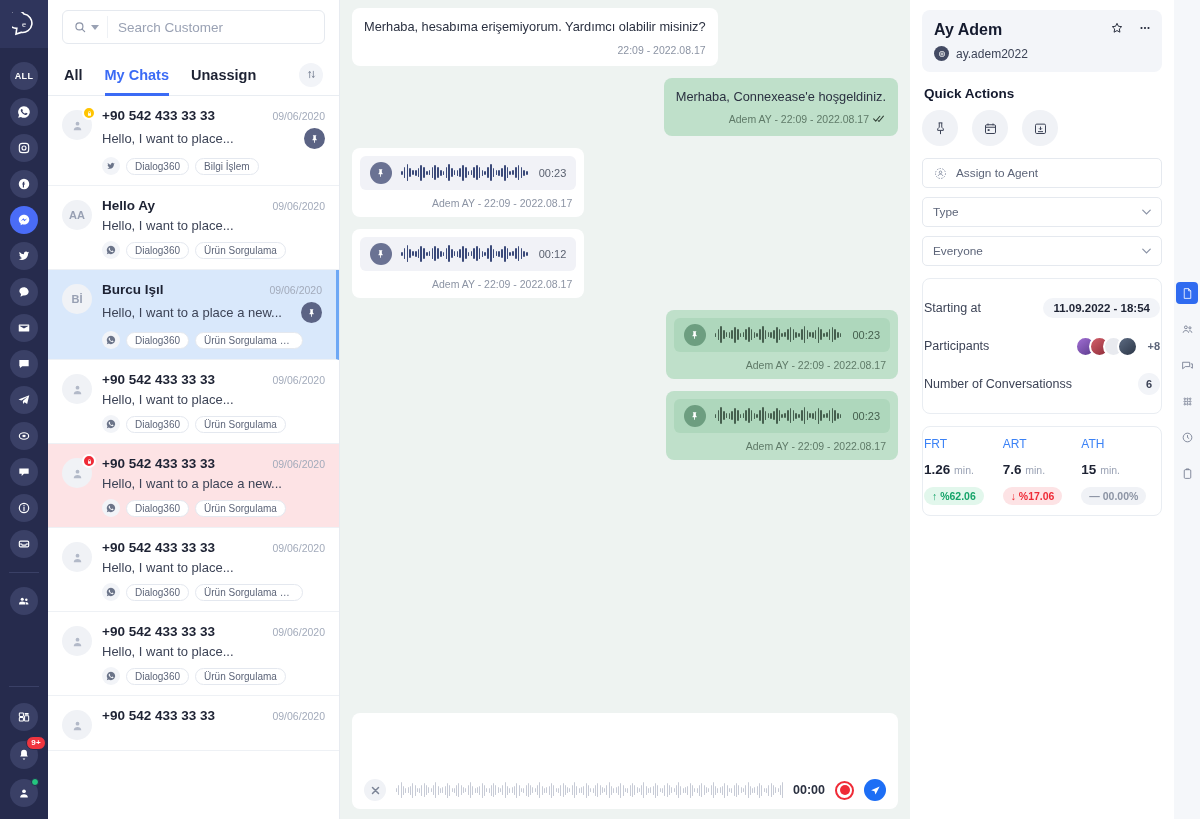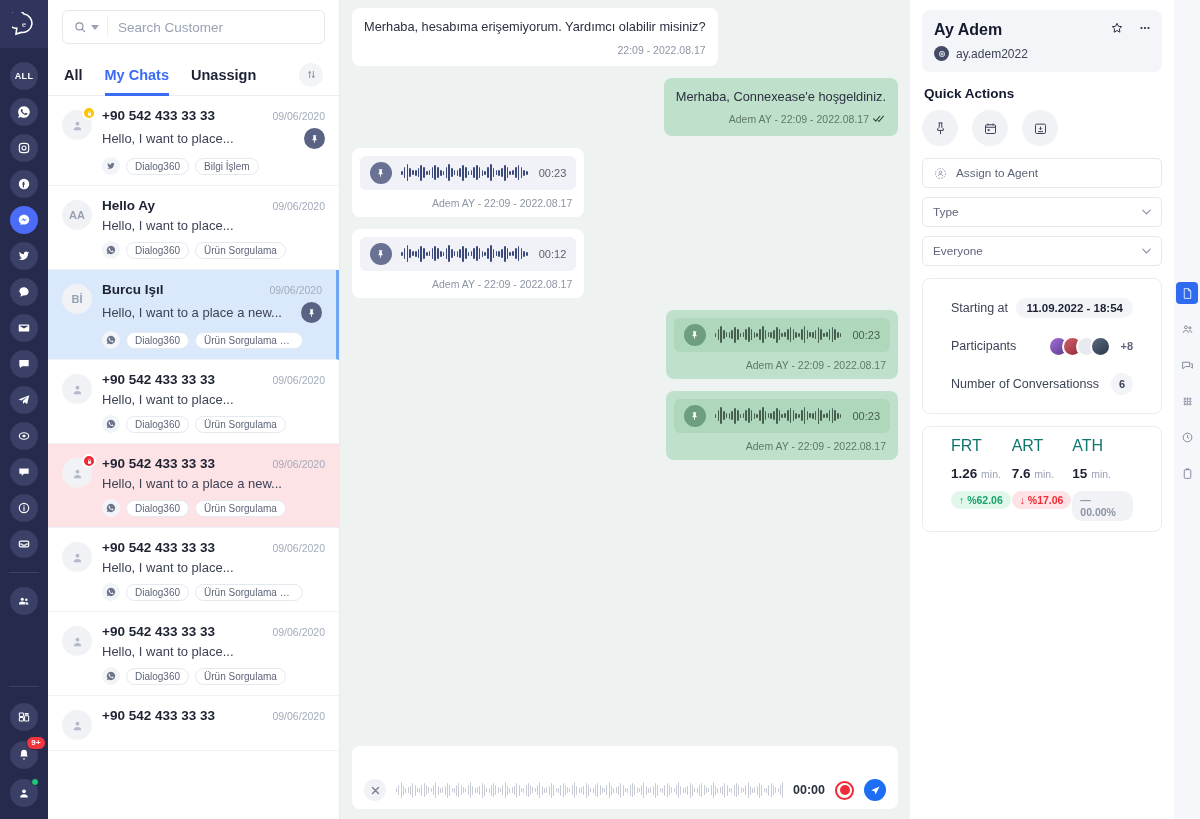--- a/index.html
+++ b/index.html
@@ -117,21 +117,21 @@
   .voice.out .v-play { background: #6d9e80; }
   .v-play svg { width: 10px; height: 10px; fill: #fff; }
   .wave { display: flex; align-items: center; gap: 1.2px; height: 16px; }
   .wave i { display: block; width: 1.6px; border-radius: 1px; background: #3b4a7a; }
   .voice.out .wave i { background: #46604f; }
   .v-time { font-size: 11px; color: #5a6170; margin-left: 2px; }
   .voice.out .v-time { color: #46604f; }
   .voice-meta { font-size: 10.5px; color: #8c94a4; text-align: right; margin-top: 7px; padding-right: 4px; }
   .voice.out .voice-meta { color: #5f7a68; }
 
-  .composer { background: #fff; border-radius: 8px; height: 63px; margin-top: 10px; padding: 8px 12px;
+  .composer { background: #fff; border-radius: 8px; height: 96px; margin-top: 10px; padding: 8px 12px;
               display: flex; flex-direction: column; justify-content: flex-end; }
   .comp-row { display: flex; align-items: center; gap: 10px; }
   .comp-x { width: 22px; height: 22px; border-radius: 50%; background: #f0f2f6; display: flex; align-items: center; justify-content: center; cursor: pointer; }
   .comp-x svg { width: 9px; height: 9px; stroke: #7c8496; stroke-width: 2; }
   .comp-wave { display: flex; align-items: center; gap: 1.3px; flex: 1; height: 18px; overflow: hidden; }
   .comp-wave i { display: block; width: 1.6px; border-radius: 1px; background: #c7cbd6; }
   .comp-time { font-size: 12.5px; color: #2a3040; font-weight: 600; }
   .rec { width: 19px; height: 19px; border-radius: 50%; border: 2px solid #ef2b37; display: flex; align-items: center; justify-content: center; cursor: pointer; }
   .rec span { width: 10px; height: 10px; border-radius: 50%; background: #ef2b37; display: block; }
   .send { width: 22px; height: 22px; border-radius: 50%; background: #1d6ef5; display: flex; align-items: center; justify-content: center; cursor: pointer; }
@@ -149,35 +149,35 @@
   .card-actions { position: absolute; right: 10px; top: 11px; display: flex; gap: 14px; align-items: center; }
   .card-actions svg { width: 14px; height: 14px; cursor: pointer; }
   .sec-title { font-size: 13.5px; font-weight: 700; color: #141a2e; margin: 14px 0 9px 2px; }
   .qa-row { display: flex; gap: 14px; margin-bottom: 12px; }
   .qa-btn { width: 36px; height: 36px; border-radius: 50%; background: #f0f2f6; display: flex; align-items: center; justify-content: center; cursor: pointer; }
   .qa-btn svg { width: 15px; height: 15px; fill: none; stroke: #3c4356; stroke-width: 1.6; }
   .field { height: 30px; border: 1px solid #e5e9ef; border-radius: 5px; display: flex; align-items: center;
            padding: 0 10px; margin-bottom: 9px; font-size: 11.8px; color: #5d6579; cursor: pointer; }
   .field .chev { margin-left: auto; width: 9px; height: 6px; }
   .assign-ic { width: 15px; height: 15px; margin-right: 8px; }
-  .panel { border: 1px solid #e9edf2; border-radius: 8px; padding: 10px 28px; margin-top: 12px; }
+  .panel { border: 1px solid #e9edf2; border-radius: 8px; padding: 10px 1px; margin-top: 12px; }
   .prow { display: flex; align-items: center; height: 38px; font-size: 12.5px; color: #3c4356; }
   .prow .pv { margin-left: auto; display: flex; align-items: center; gap: 6px; }
   .chip { background: #f2f4f8; border-radius: 11px; padding: 4px 10px; font-size: 11.5px; font-weight: 700; color: #1d2233; }
   .resp-name { font-size: 12px; font-weight: 700; color: #1d2233; }
   .mini-av { width: 21px; height: 21px; border-radius: 50%; background: linear-gradient(140deg,#7d8ca0,#4a5568); display:block; }
   .stack { display: flex; align-items: center; }
   .stack .mini-av { margin-left: -7px; border: 2px solid #fff; }
   .stack .mini-av:first-child { margin-left: 0; }
   .plus { font-size: 11px; color: #5d6579; font-weight: 600; margin-left: 3px; }
   .count-chip { width: 22px; height: 22px; border-radius: 50%; background: #f2f4f8; display: flex; align-items: center;
                 justify-content: center; font-size: 11px; font-weight: 700; color: #3c4356; }
   .metrics { display: flex; }
   .metric { flex: 1; }
-  .m-label { font-size: 16px; color: #0f766e; }
+  .m-label { font-size: 12px; color: #3b82f6; }
   .m-val { font-size: 13.5px; font-weight: 700; color: #1d2233; margin-top: 11px; }
   .m-val small { font-size: 10.5px; color: #9aa2b4; font-weight: 400; }
   .m-delta { display: inline-flex; align-items: center; gap: 3px; margin-top: 10px; font-size: 10.5px; font-weight: 700;
              border-radius: 10px; padding: 3px 8px; }
   .m-delta.up { background: #e2f7ec; color: #16a46a; }
   .m-delta.down { background: #fde3e5; color: #ef2b37; text-align: right; }
   .m-delta.flat { background: #f0f2f6; color: #8c94a4; }
 
   .right-rail { width: 26px; flex: 0 0 26px; background: #f5f7fa; padding-top: 282px;
                 display: flex; flex-direction: column; align-items: center; gap: 14px; }

